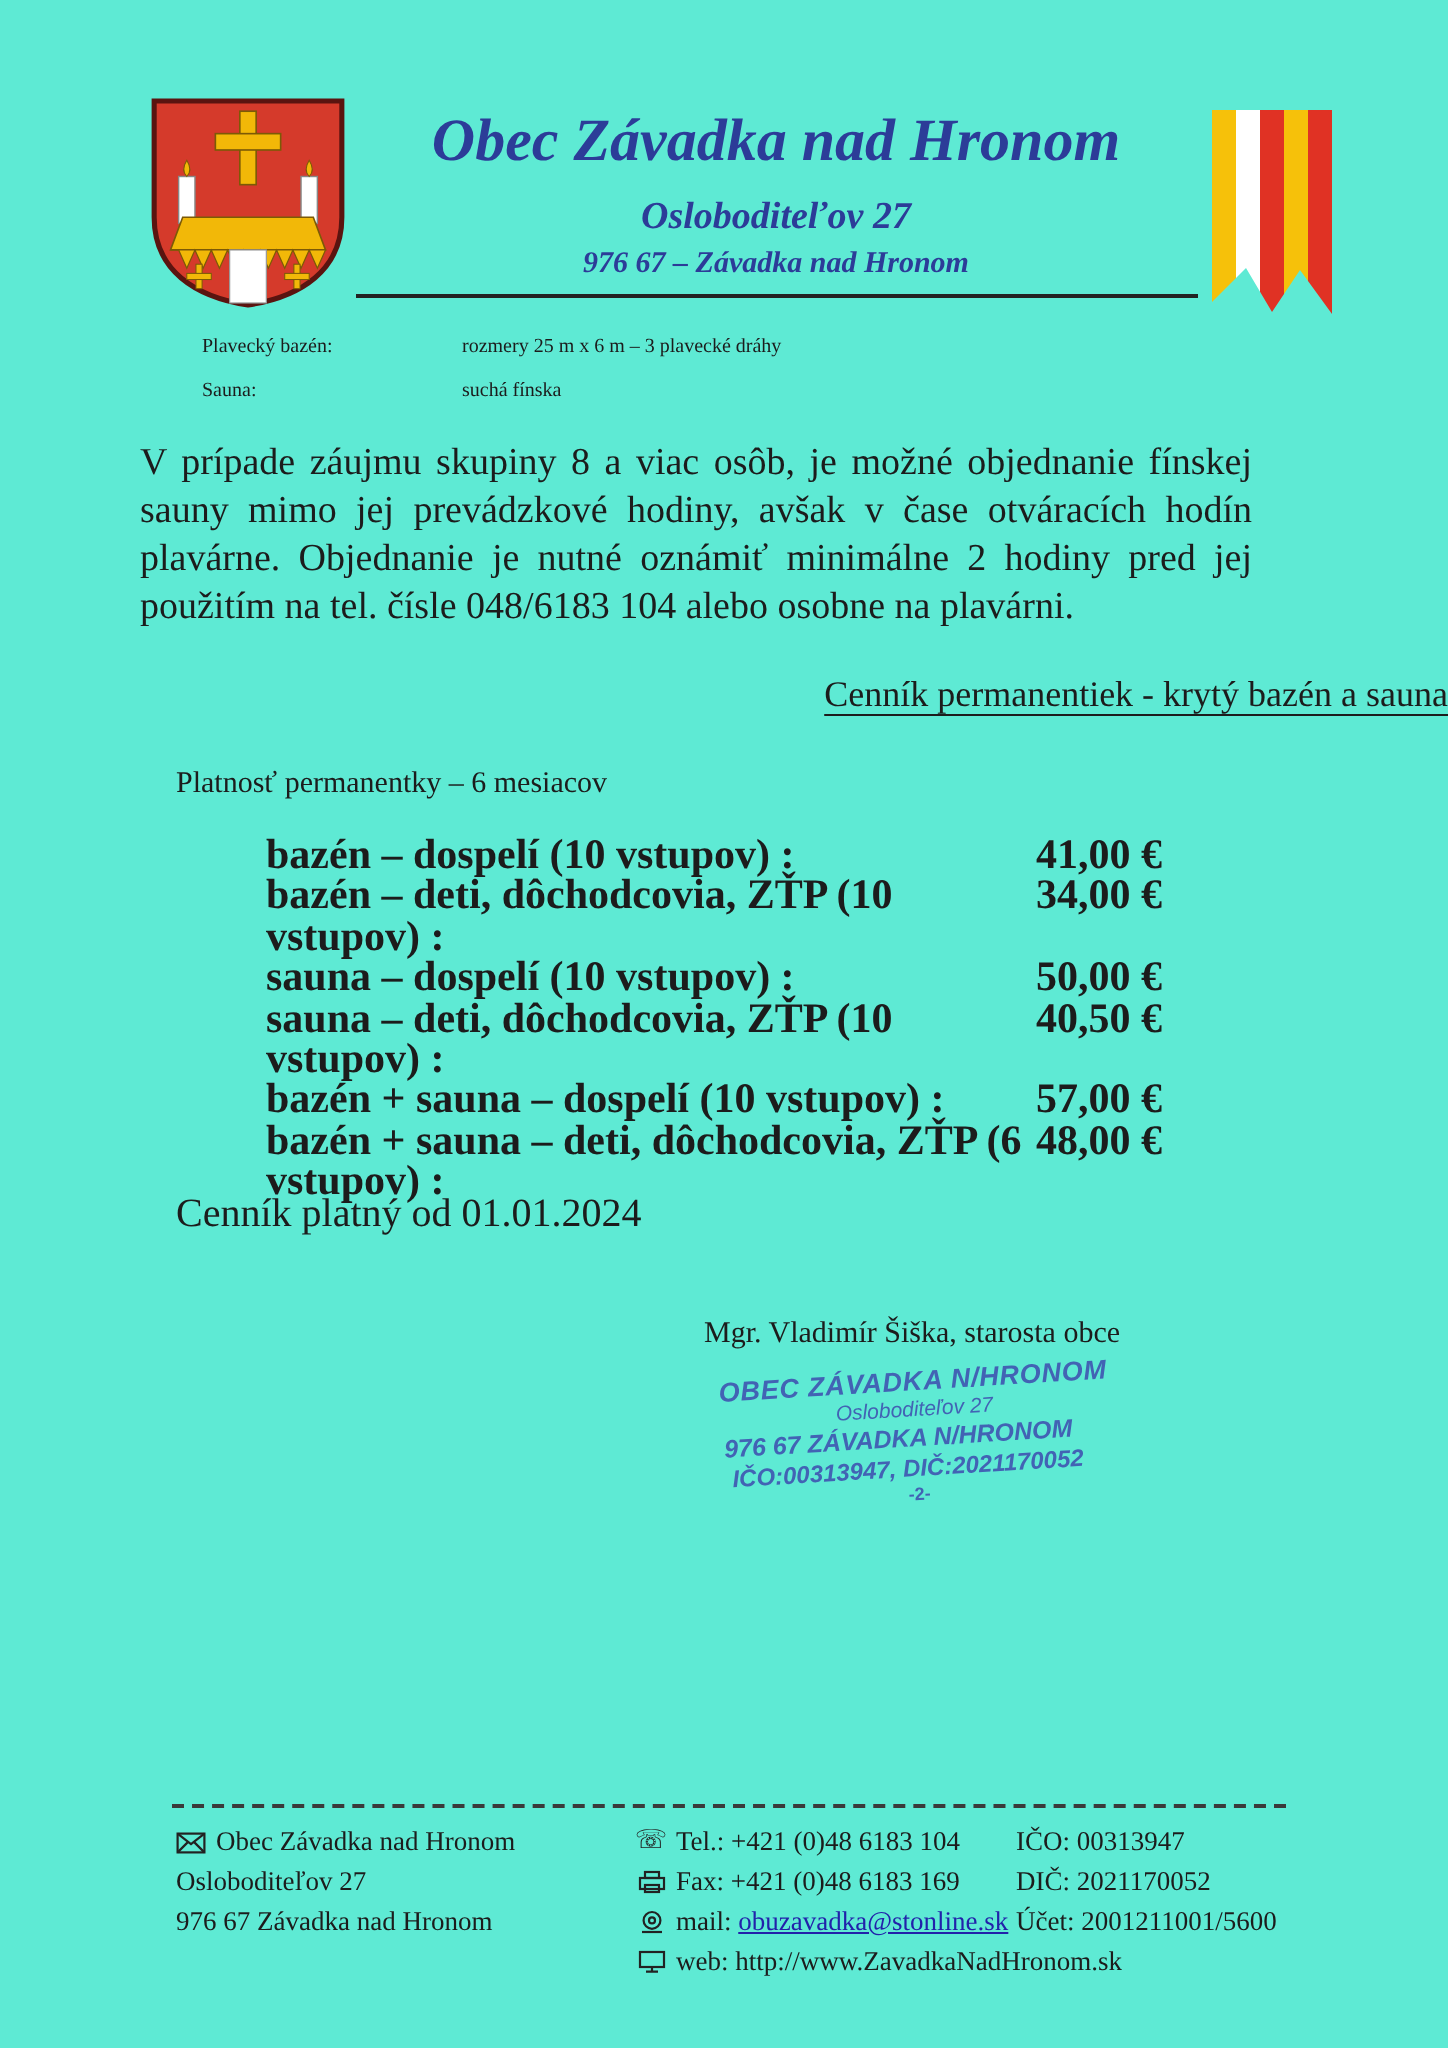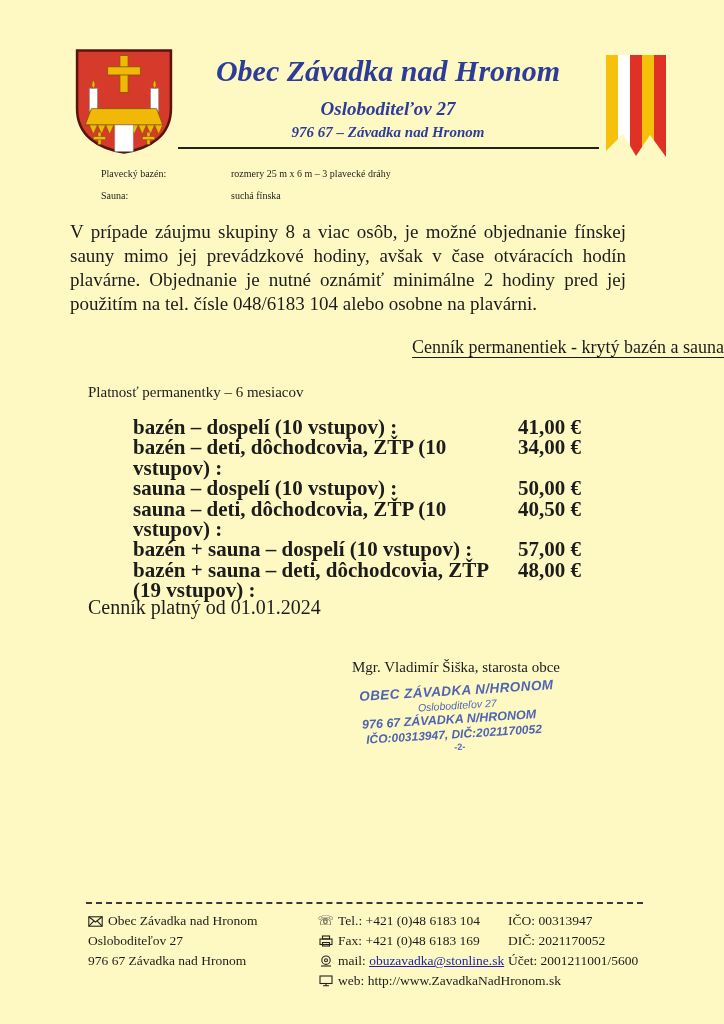--- a/index.html
+++ b/index.html
@@ -1,21 +1,21 @@
 <!DOCTYPE html>
 <html><head>
 <meta charset="utf-8">
 <style>
   * { margin:0; padding:0; box-sizing:border-box; }
   html,body { background:#ffffff; }
   .page {
     position:relative;
     width:724px; height:1024px;
     margin:0 auto;
-    background:#fef9c3;
+    background:#5eead4;
     font-family:"Liberation Serif","DejaVu Serif",serif;
     color:#1c1c1c;
     overflow:hidden;
   }
   
   .coat { position:absolute; left:73px; top:47px; width:102px; height:108px; }
   .flag { position:absolute; left:606px; top:55px; width:60px; height:104px; }
   .head-block { position:absolute; left:175px; top:52px; width:426px; text-align:center; }
   .head-title { font-size:30px; font-weight:bold; font-style:italic; color:#2c3c98; line-height:1.25; }
   .head-line2 { font-size:19px; font-weight:bold; font-style:italic; color:#2c3c98; margin-top:8px; }
@@ -143,21 +143,21 @@
     </div>
     <div class="pl-row">
       <span>sauna – deti, dôchodcovia, ZŤP (10 vstupov) :</span>
       <span class="pl-price">40,50 €</span>
     </div>
     <div class="pl-row">
       <span>bazén + sauna – dospelí (10 vstupov) :</span>
       <span class="pl-price">57,00 €</span>
     </div>
     <div class="pl-row">
-      <span>bazén + sauna – deti, dôchodcovia, ZŤP (19 vstupov) :</span>
+      <span>bazén + sauna – deti, dôchodcovia, ZŤP (6 vstupov) :</span>
       <span class="pl-price">48,00 €</span>
     </div>
   </div>
 
   <div class="pl-validfrom">Cenník platný od 01.01.2024</div>
 
   <div class="sig-name">Mgr. Vladimír Šiška, starosta obce</div>
 
   <div class="stamp">
     <div class="stamp-l1">OBEC ZÁVADKA N/HRONOM</div>

